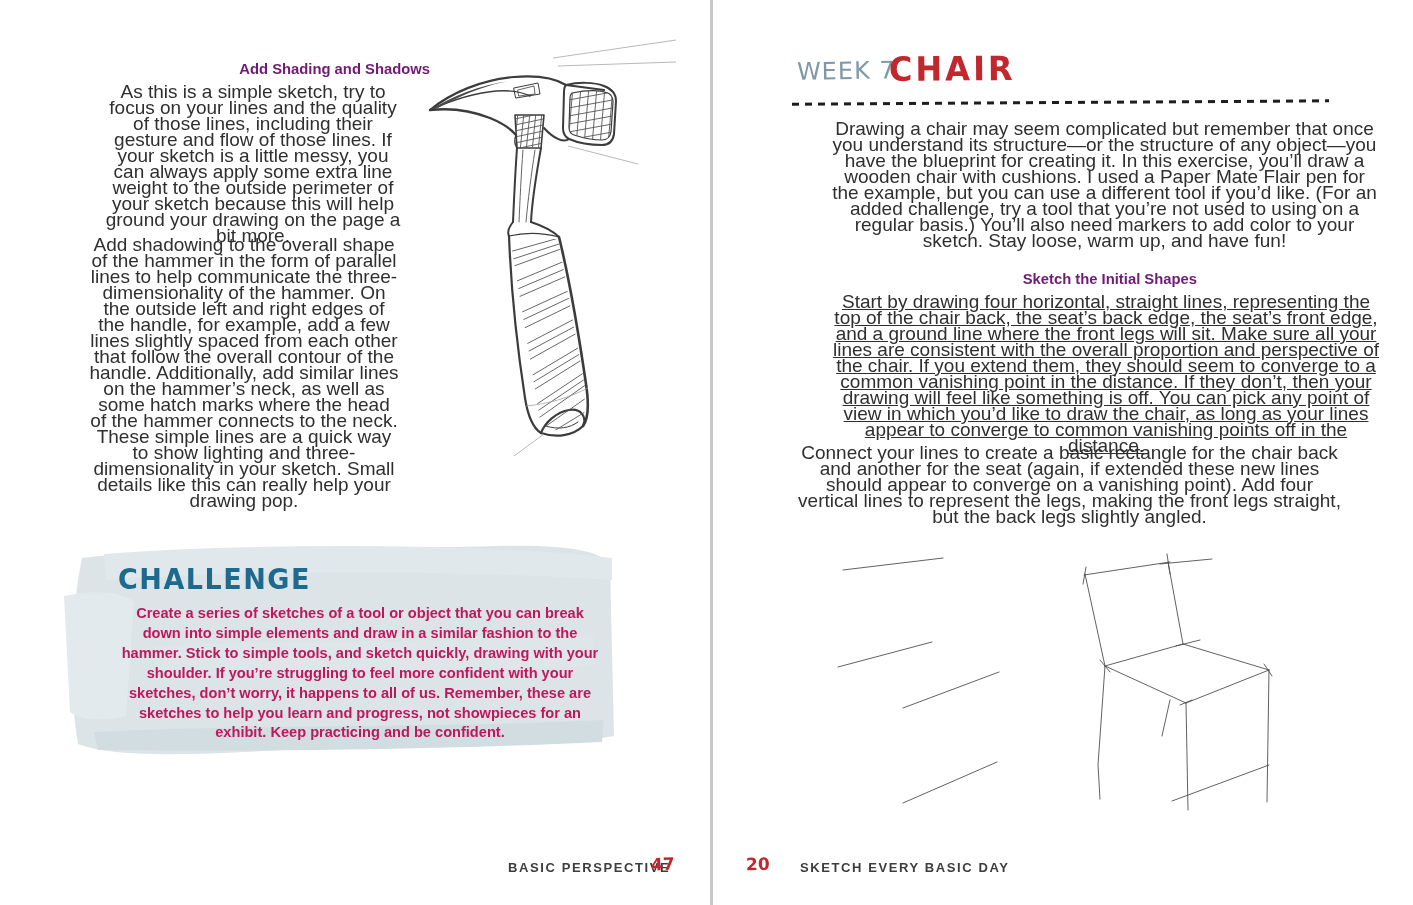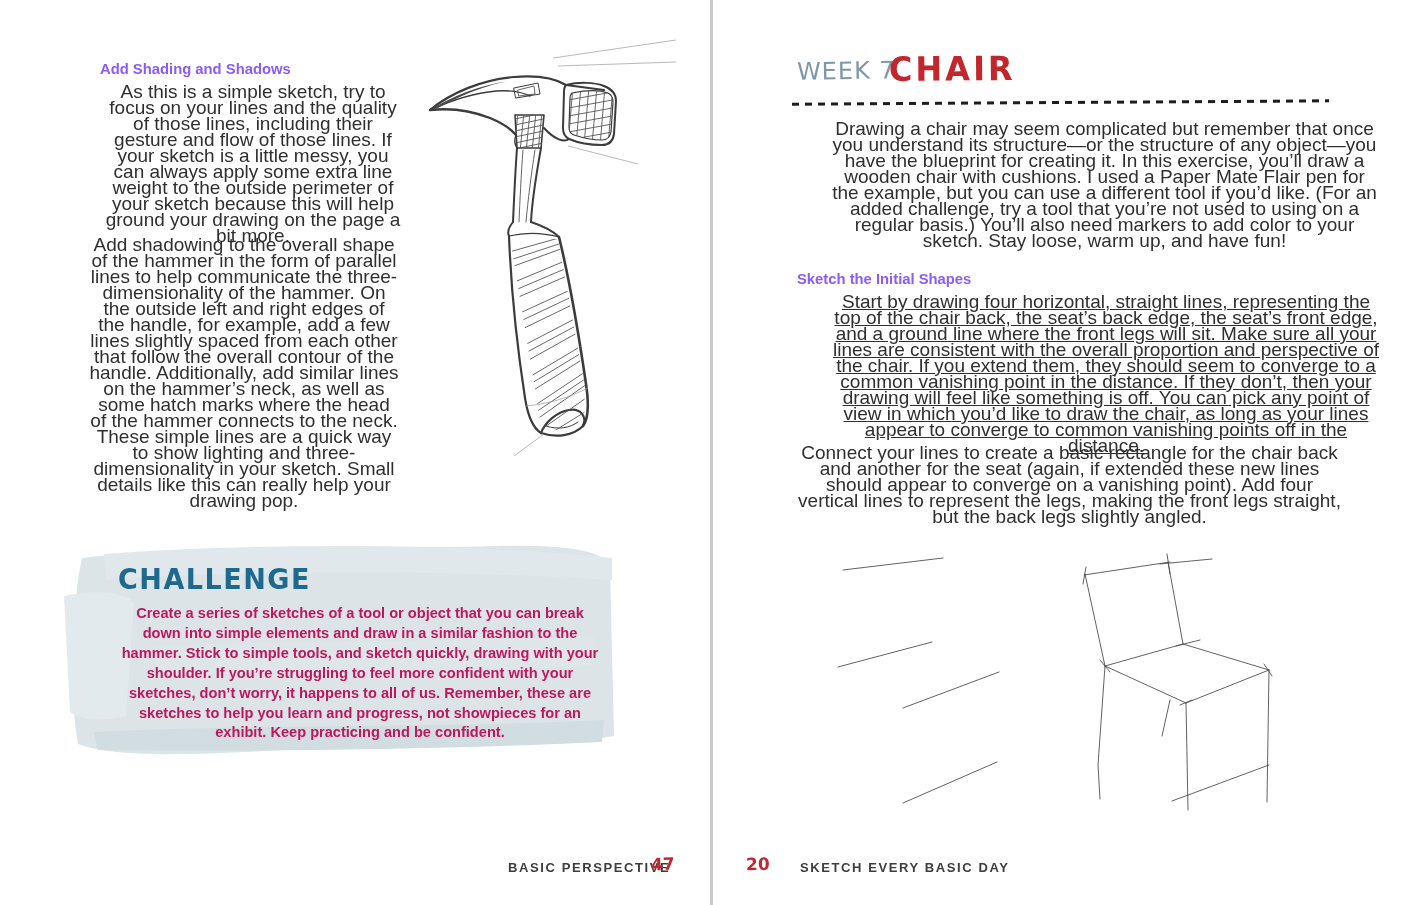--- a/index.html
+++ b/index.html
@@ -1,21 +1,21 @@
 <!DOCTYPE html>
 <html style="--accent-red: #c1272d; --week-blue: #7e98a9; --challenge-teal: #1e6a8e; --challenge-bg: #dce4e8;"><head>
 <meta charset="utf-8">
 <style>
   html,body{margin:0;padding:0;background:#e9e9e9;}
   .spread{position:relative;width:1413px;height:905px;background:#ffffff;overflow:hidden;
           font-family:"Liberation Sans",sans-serif;color:#2e2e2e;}
   .gutter{position:absolute;left:710px;top:0;width:3px;height:905px;background:#c9c9c9;}
   .abs{position:absolute;}
   .body-text{font-size:19px;line-height:16px;color:#2f2f2f;text-align:center;}
-  .bold-head{font-size:14.8px;font-weight:bold;color:#8b5cf6;}
+  .bold-head{font-size:14.8px;font-weight:bold;color:#701a75;text-align:right;}
   
   .heading-left{left:100px;top:61px;width:330px;}
   .p1{left:100px;top:84px;width:306px;}
   .p2{left:88px;top:237px;width:312px;}
   
   .challenge-box{left:64px;top:536px;width:552px;height:232px;}
   .challenge-paint{position:absolute;left:0;top:0;width:100%;height:100%;}
   .challenge-title{position:absolute;left:54px;top:28px;
       font-family:"DejaVu Sans",sans-serif;font-weight:800;font-size:27px;letter-spacing:1.5px;
       color:var(--challenge-teal,#1e6a8e);transform:scaleY(1.05);}

